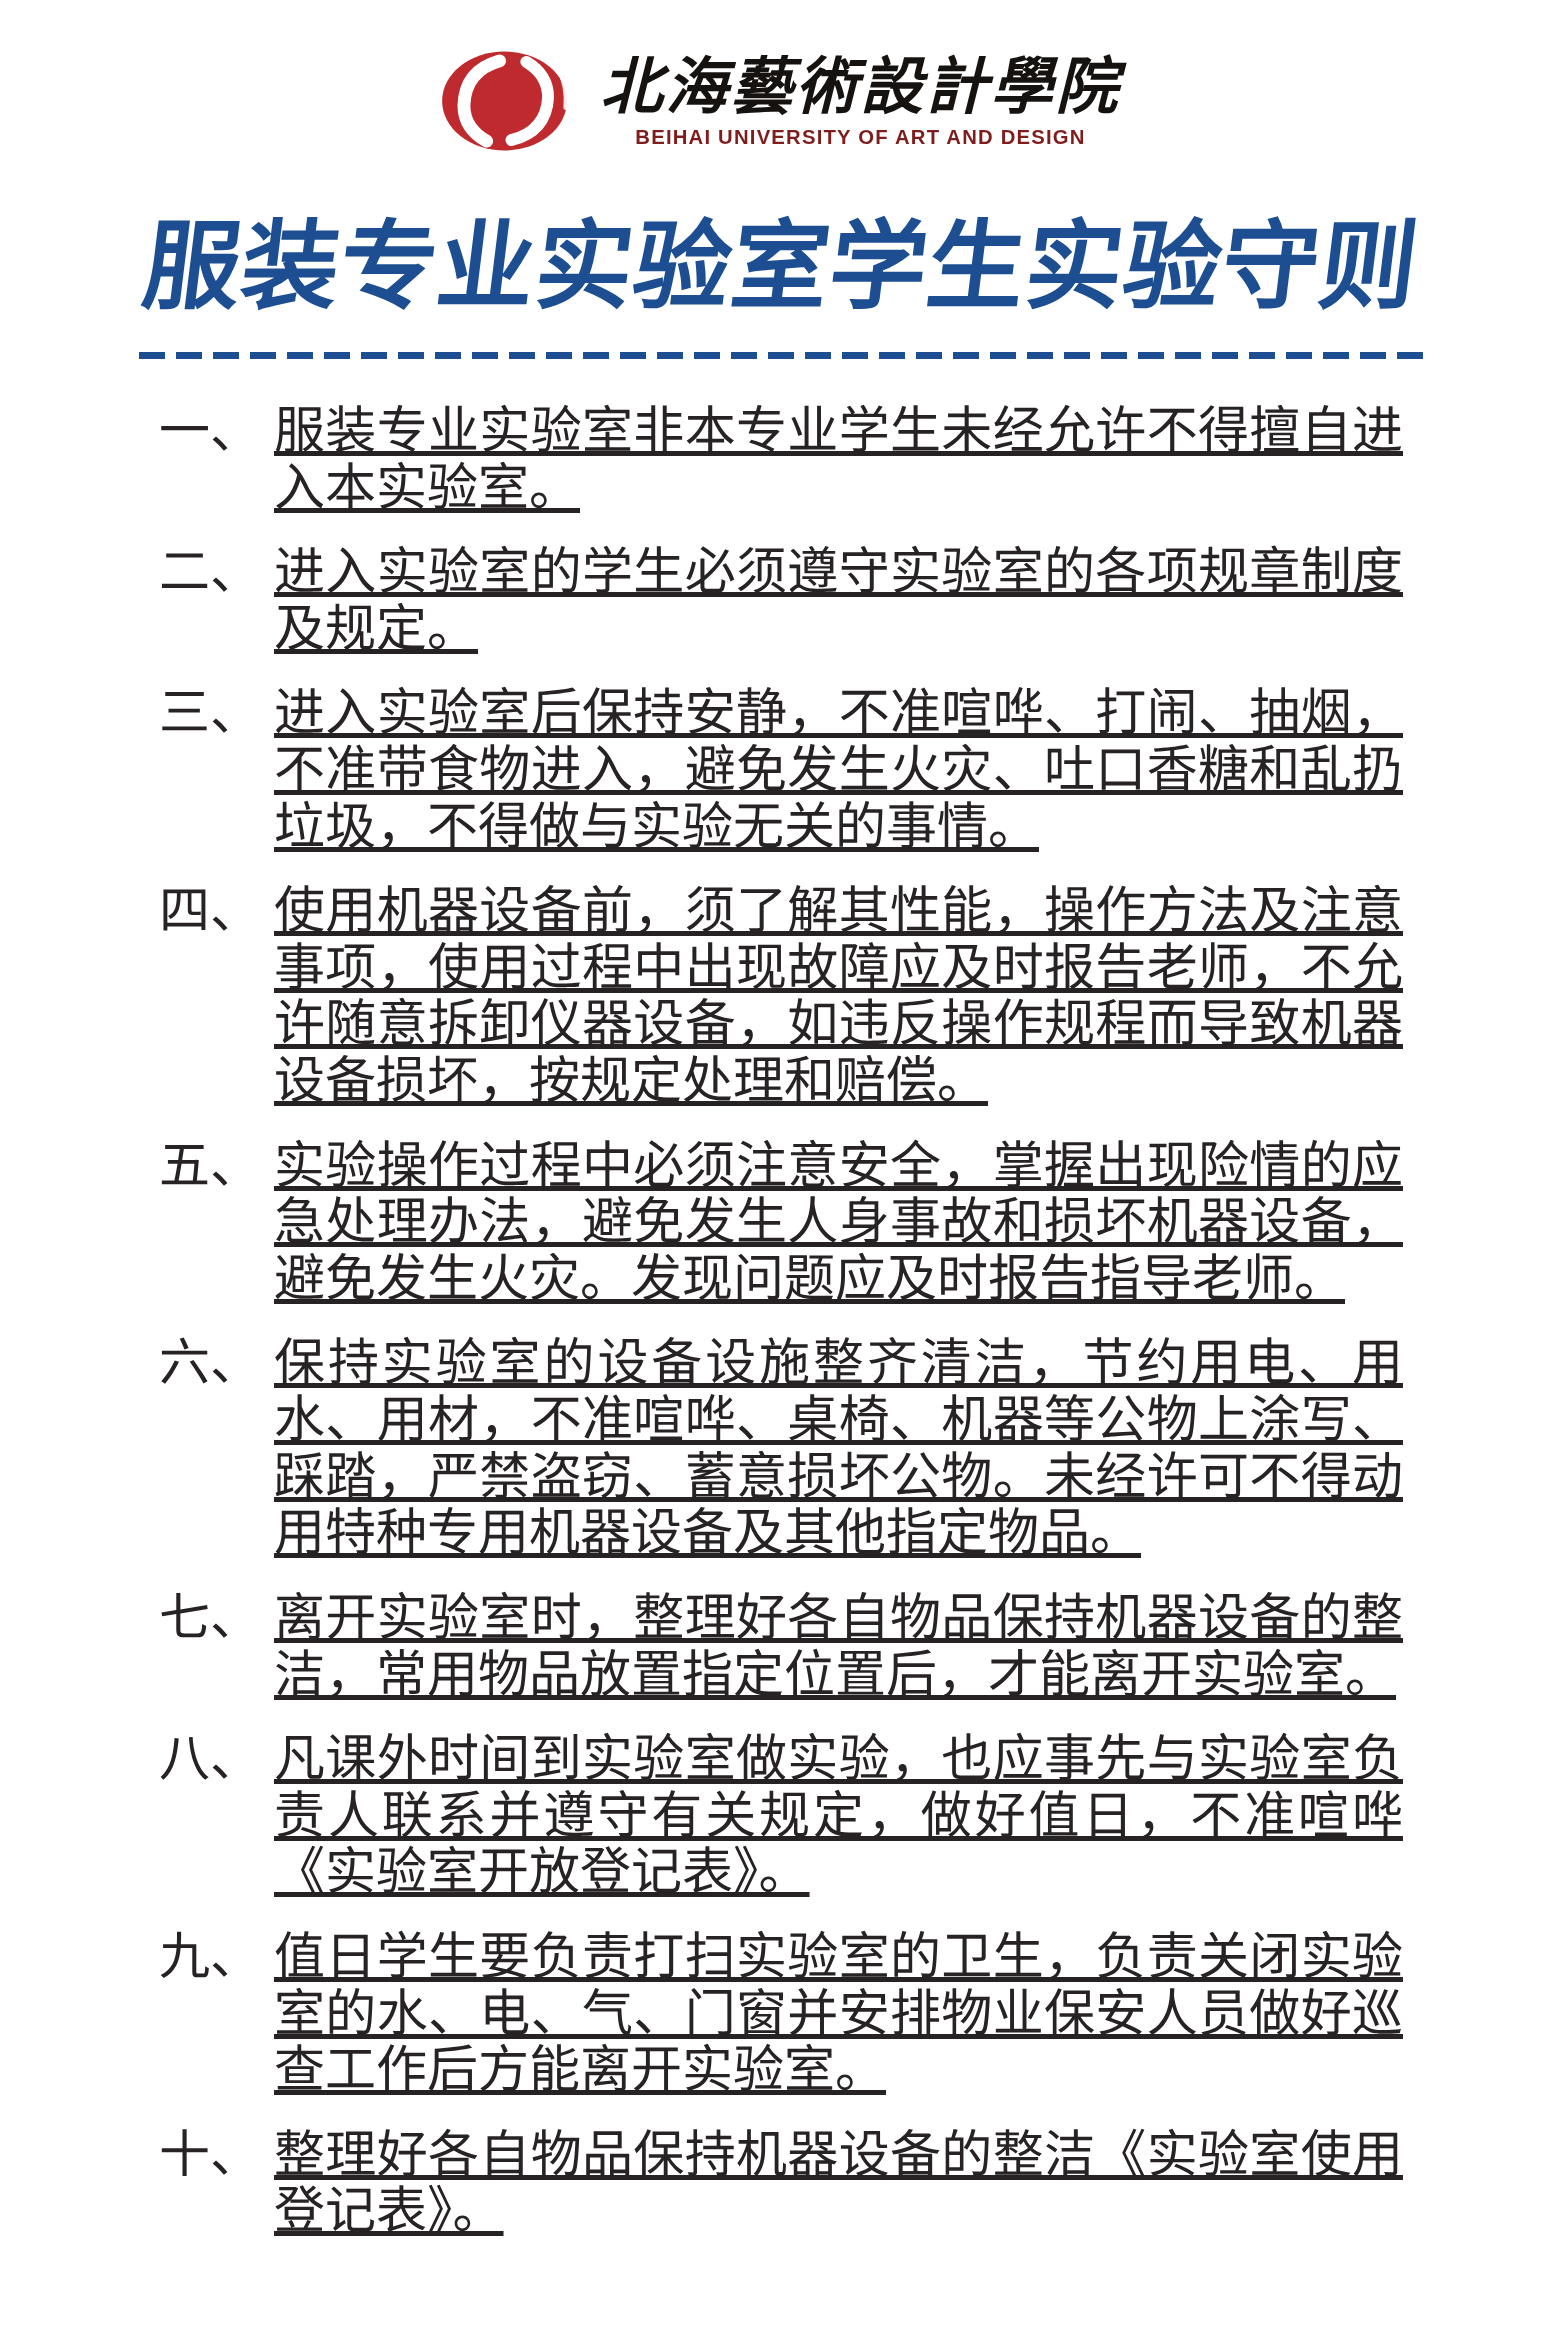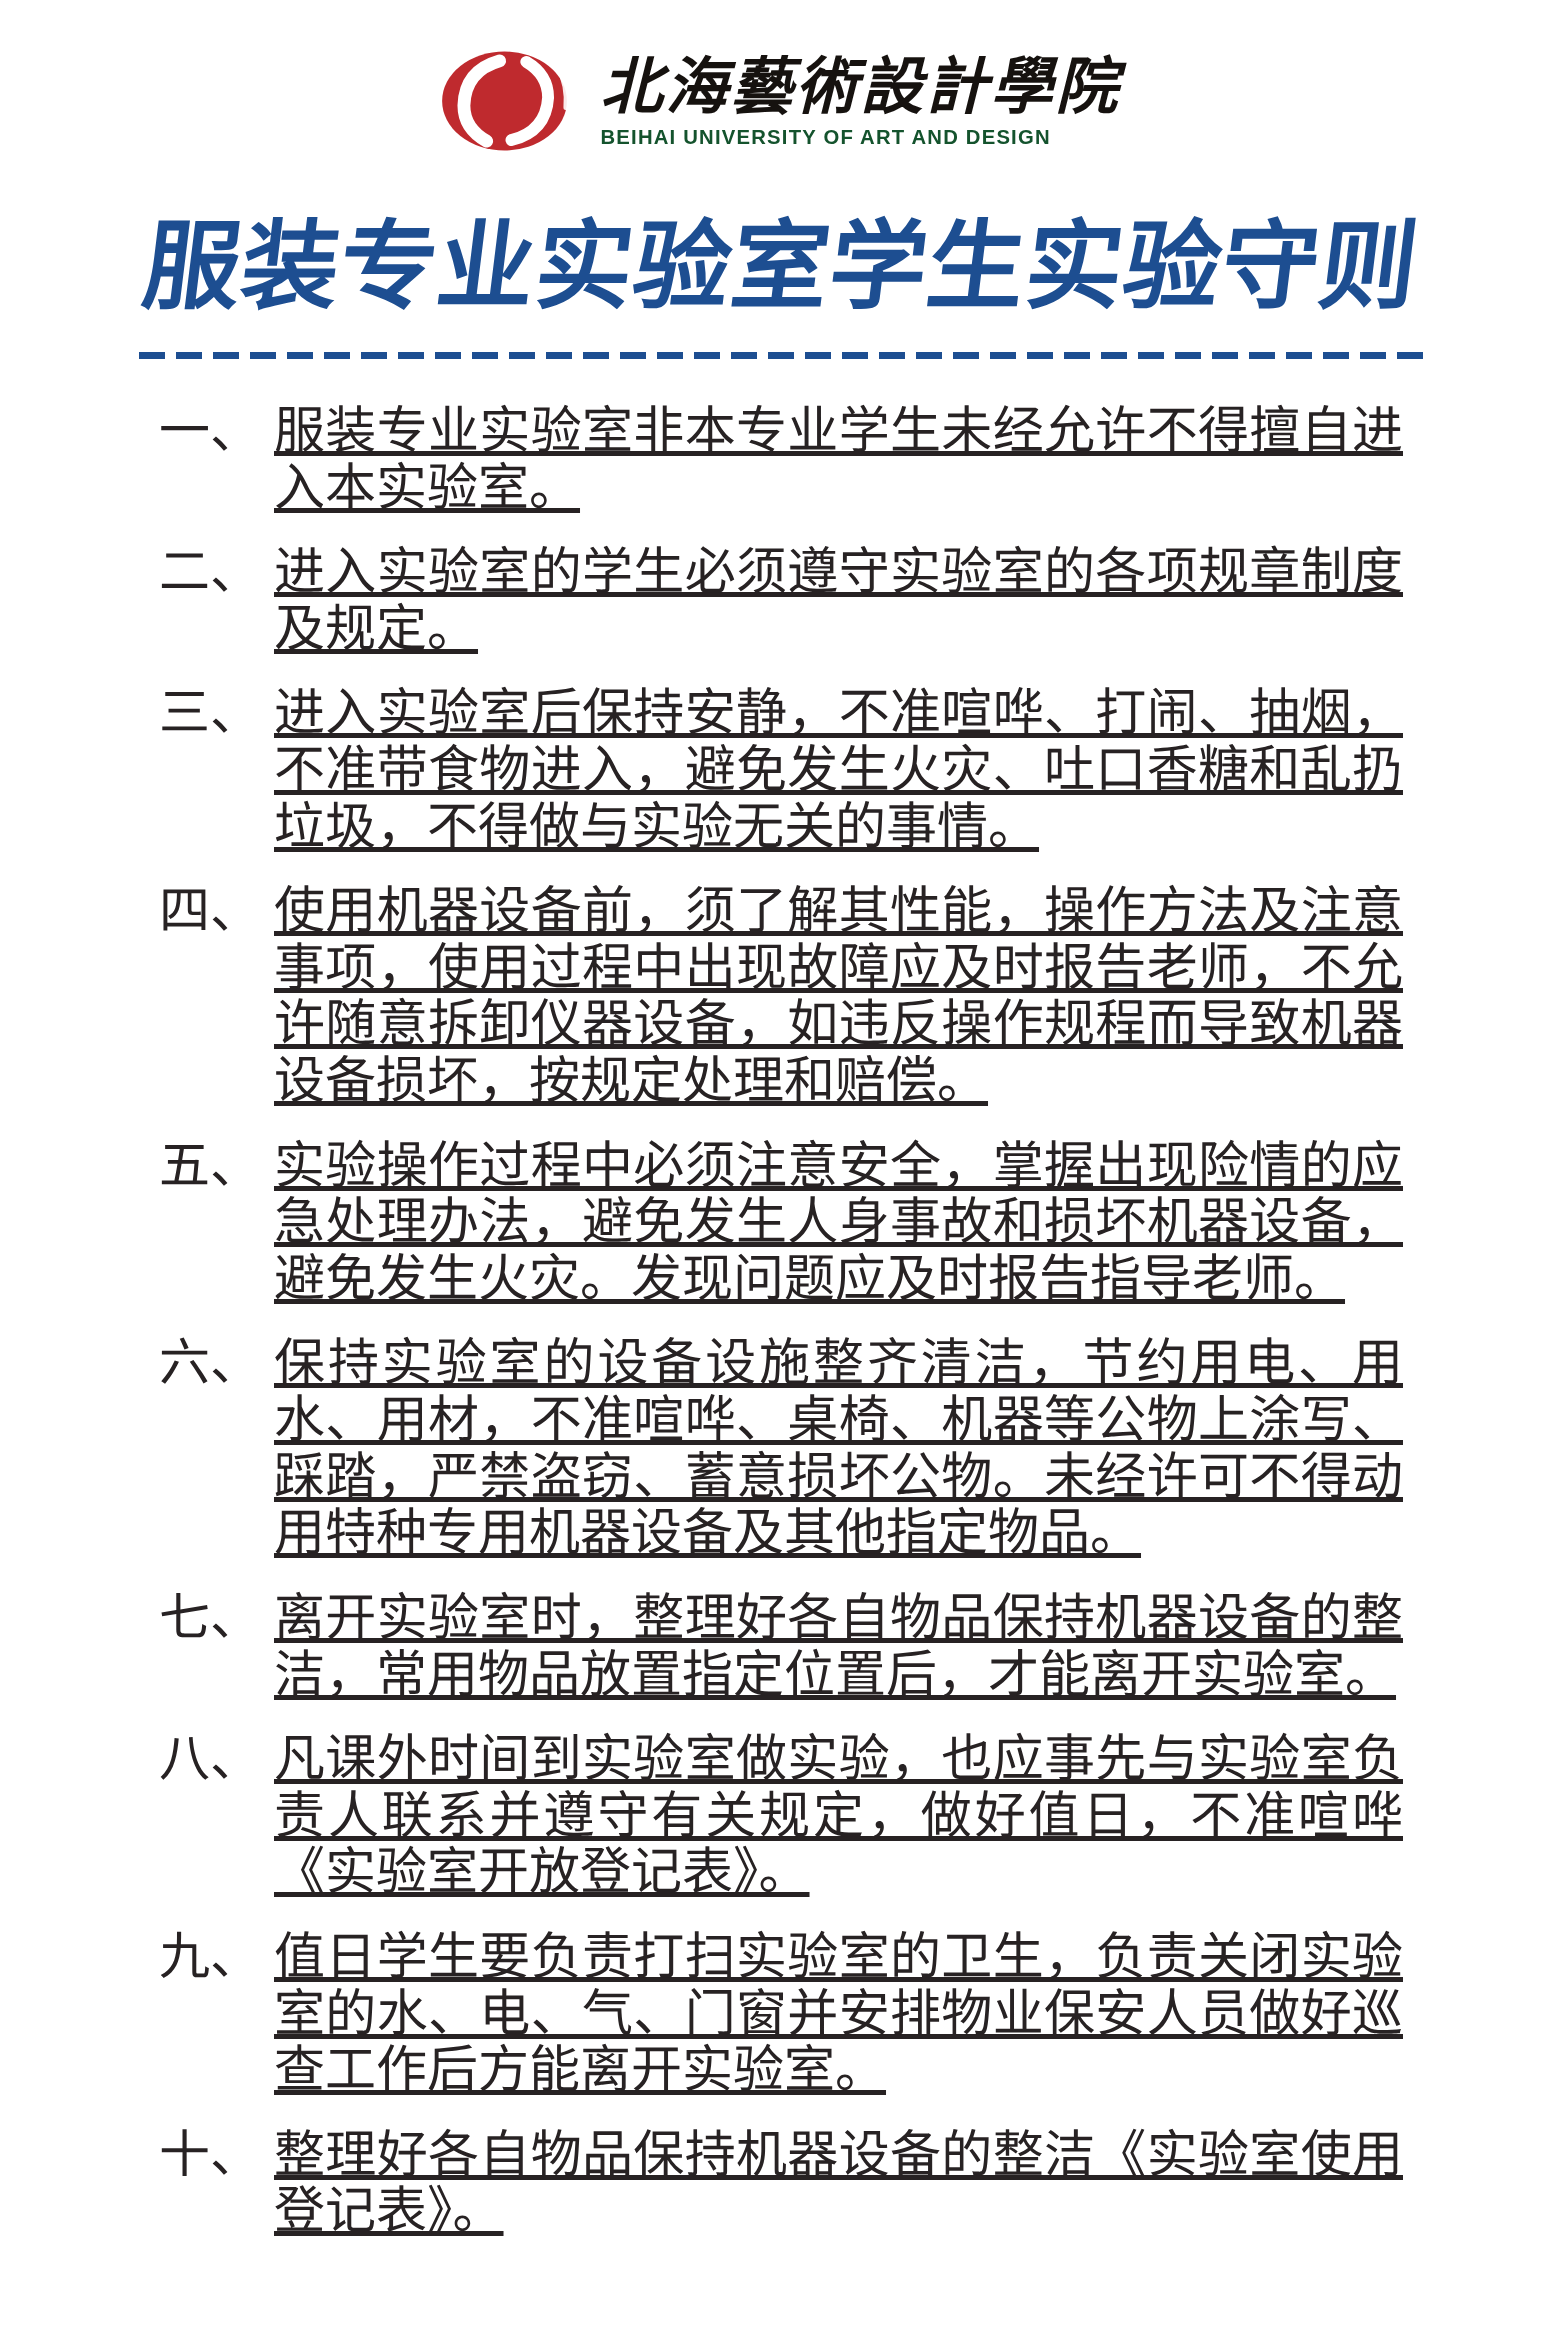--- a/index.html
+++ b/index.html
@@ -11,28 +11,28 @@
   html,body{margin:0;padding:0;}
   body{
     width:1562px;height:2342px;background:#ffffff;overflow:hidden;
     font-family:"Liberation Sans","DejaVu Sans",sans-serif;
   }
   .header{
     display:flex;justify-content:center;align-items:center;
     gap:29px;padding-top:50px;
   }
   .swirl{width:130px;height:102px;flex:none;}
-  .logo-text{display:flex;flex-direction:column;}
+  .logo-text{display:flex;flex-direction:column;align-items:center;}
   .calligraphy{
     font-family:"Liberation Serif","DejaVu Serif",serif;
     font-size:62px;font-weight:bold;font-style:italic;
     color:var(--logo-black);letter-spacing:3px;white-space:nowrap;line-height:1.1;
   }
   .english{
-    font-size:20.3px;font-weight:bold;color:#14532d;
+    font-size:20.3px;font-weight:bold;color:#7f1d1d;
     letter-spacing:1.2px;margin-top:5px;white-space:nowrap;
   }
   .page-title{
     margin:59px 0 0 0;text-align:center;
     font-size:97px;font-weight:bold;color:var(--accent-blue);
     transform:skewX(-7deg);letter-spacing:1px;line-height:1.15;white-space:nowrap;
   }
   .divider{
     height:7.4px;margin:29px 139px 0 139px;
     background:repeating-linear-gradient(90deg,

